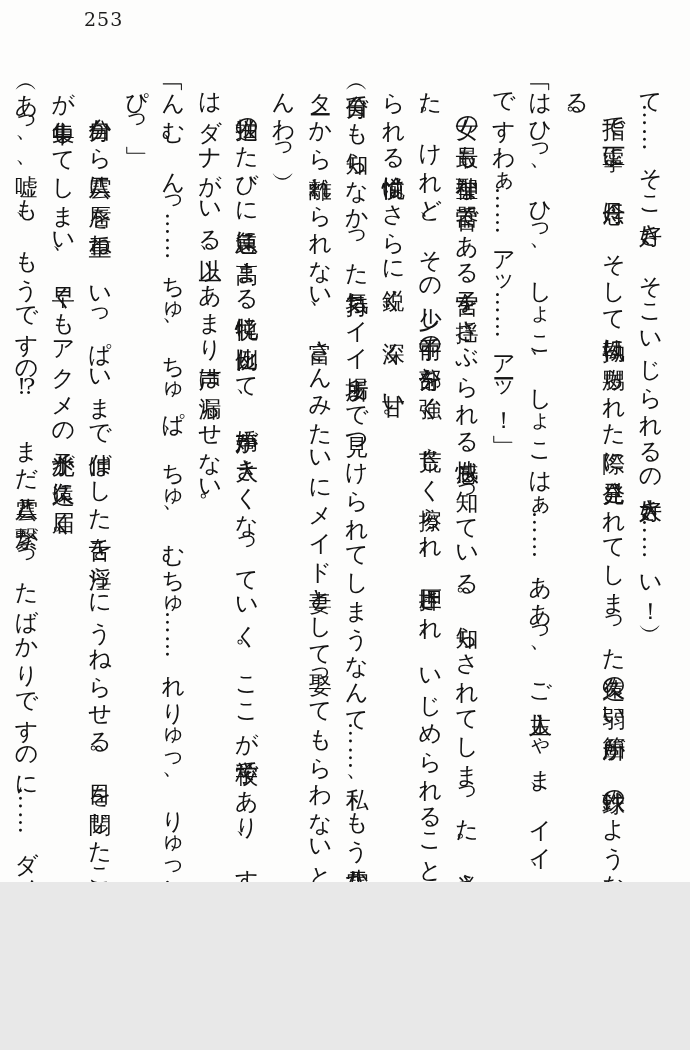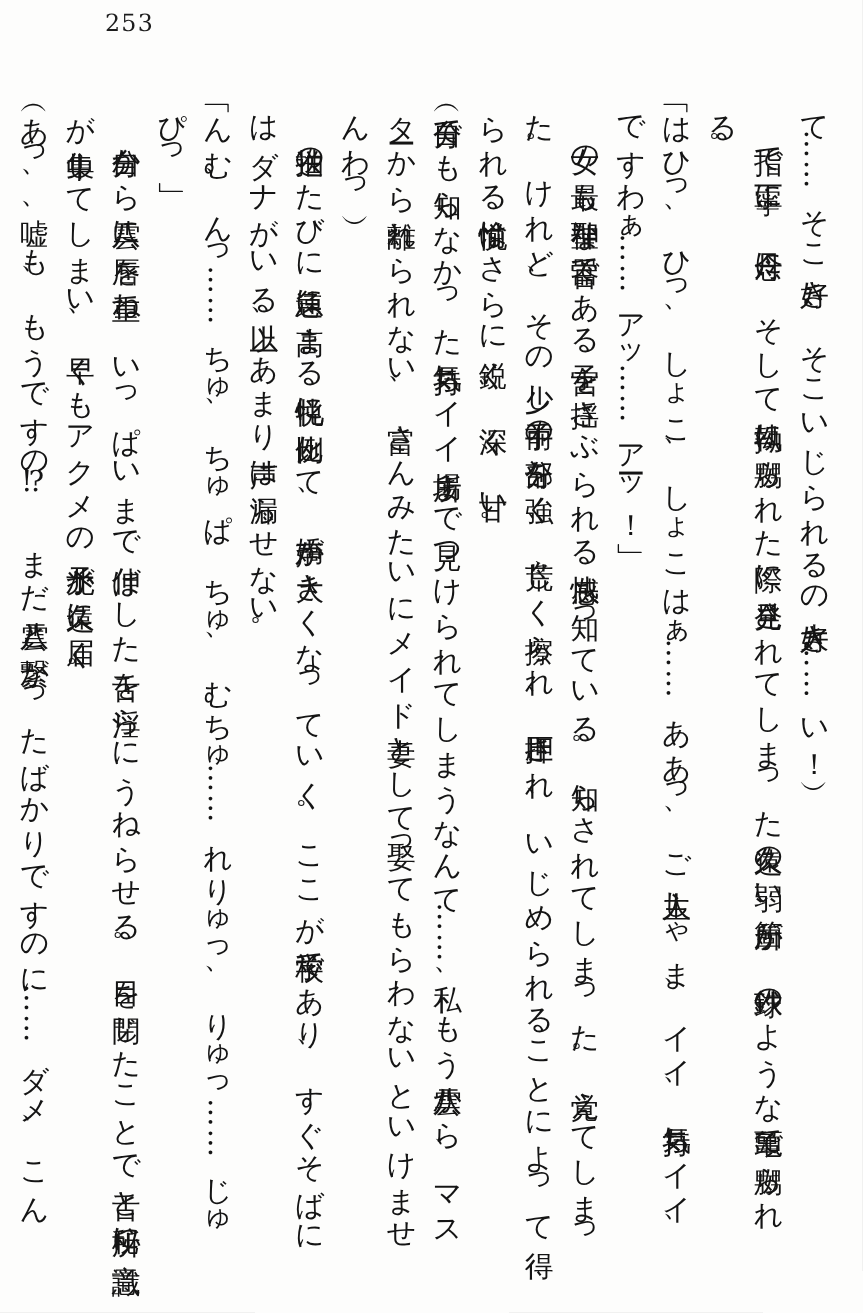--- a/index.html
+++ b/index.html
@@ -3,21 +3,21 @@
 <meta charset="utf-8">
 <style>
   html, body {
     margin: 0;
     padding: 0;
     background: #e8e8e8;
   }
   .page {
     position: relative;
     width: 690px;
-    height: 1050px;
+    height: 882px;
     background: #fdfdfc;
     overflow: hidden;
     color: #141414;
     font-family: "DejaVu Serif", "Liberation Serif", serif;
   }
   .page-number {
     position: absolute;
     top: 8px;
     left: 84px;
     font-size: 19px;

